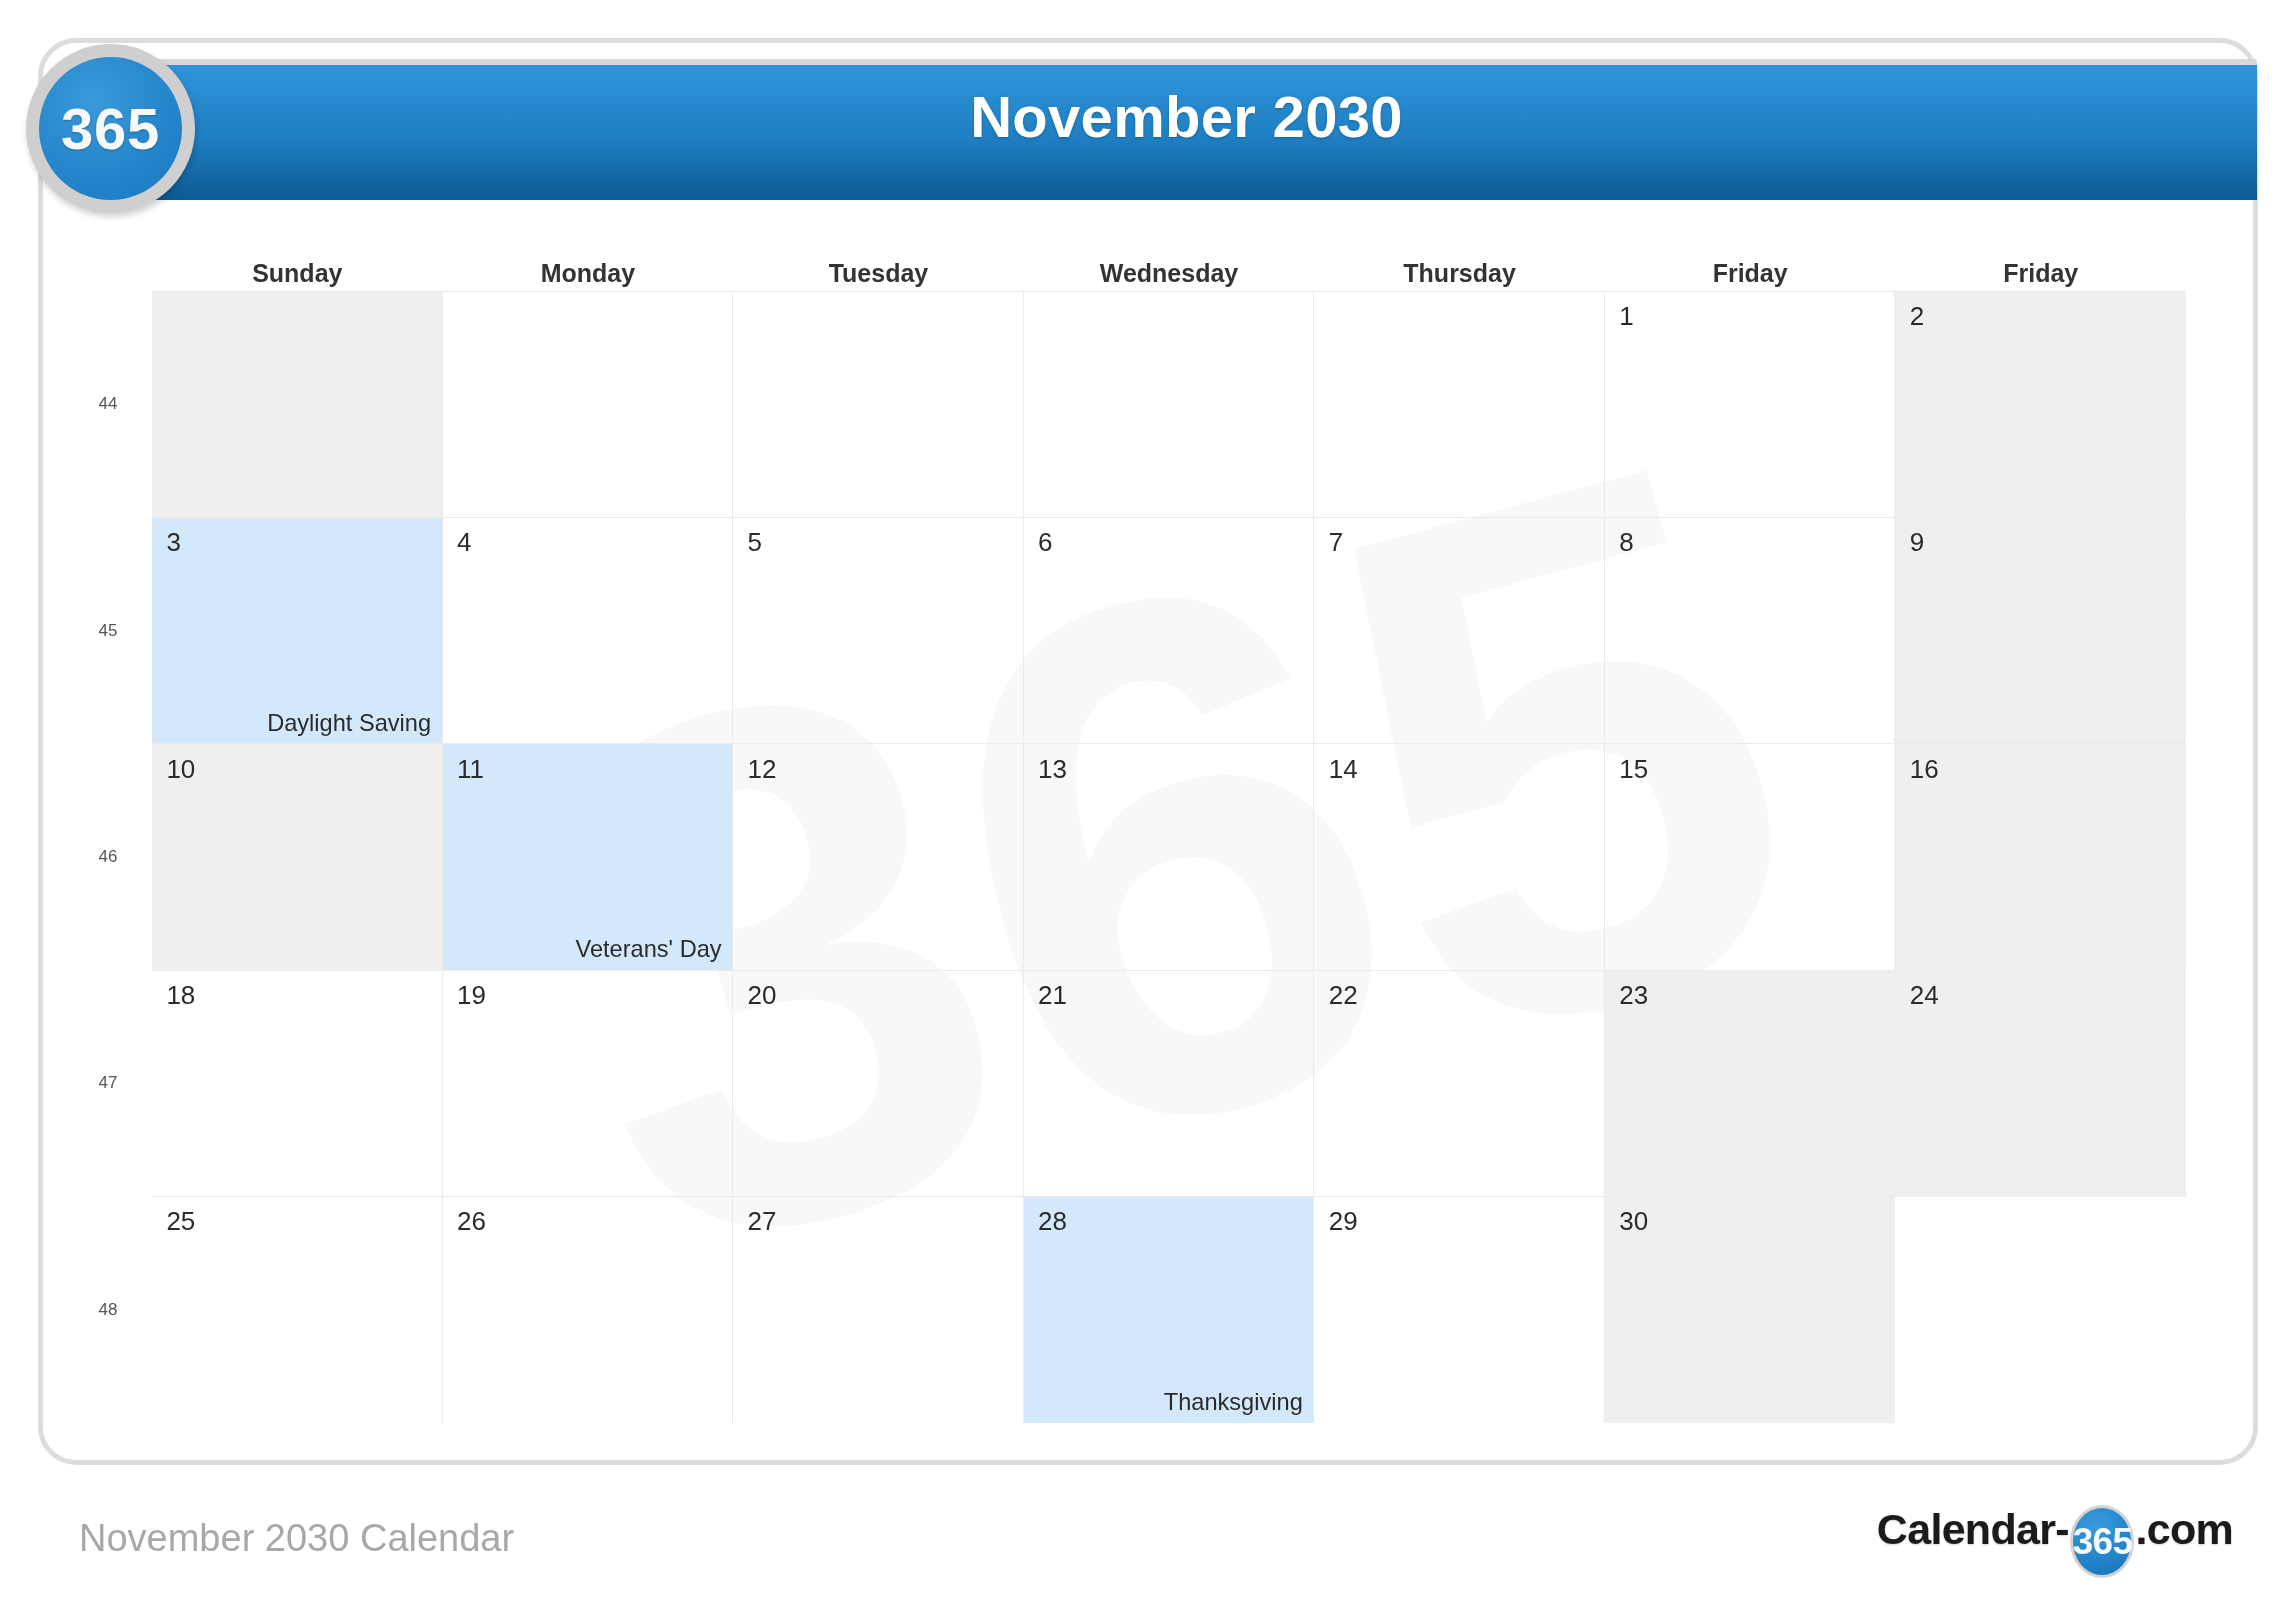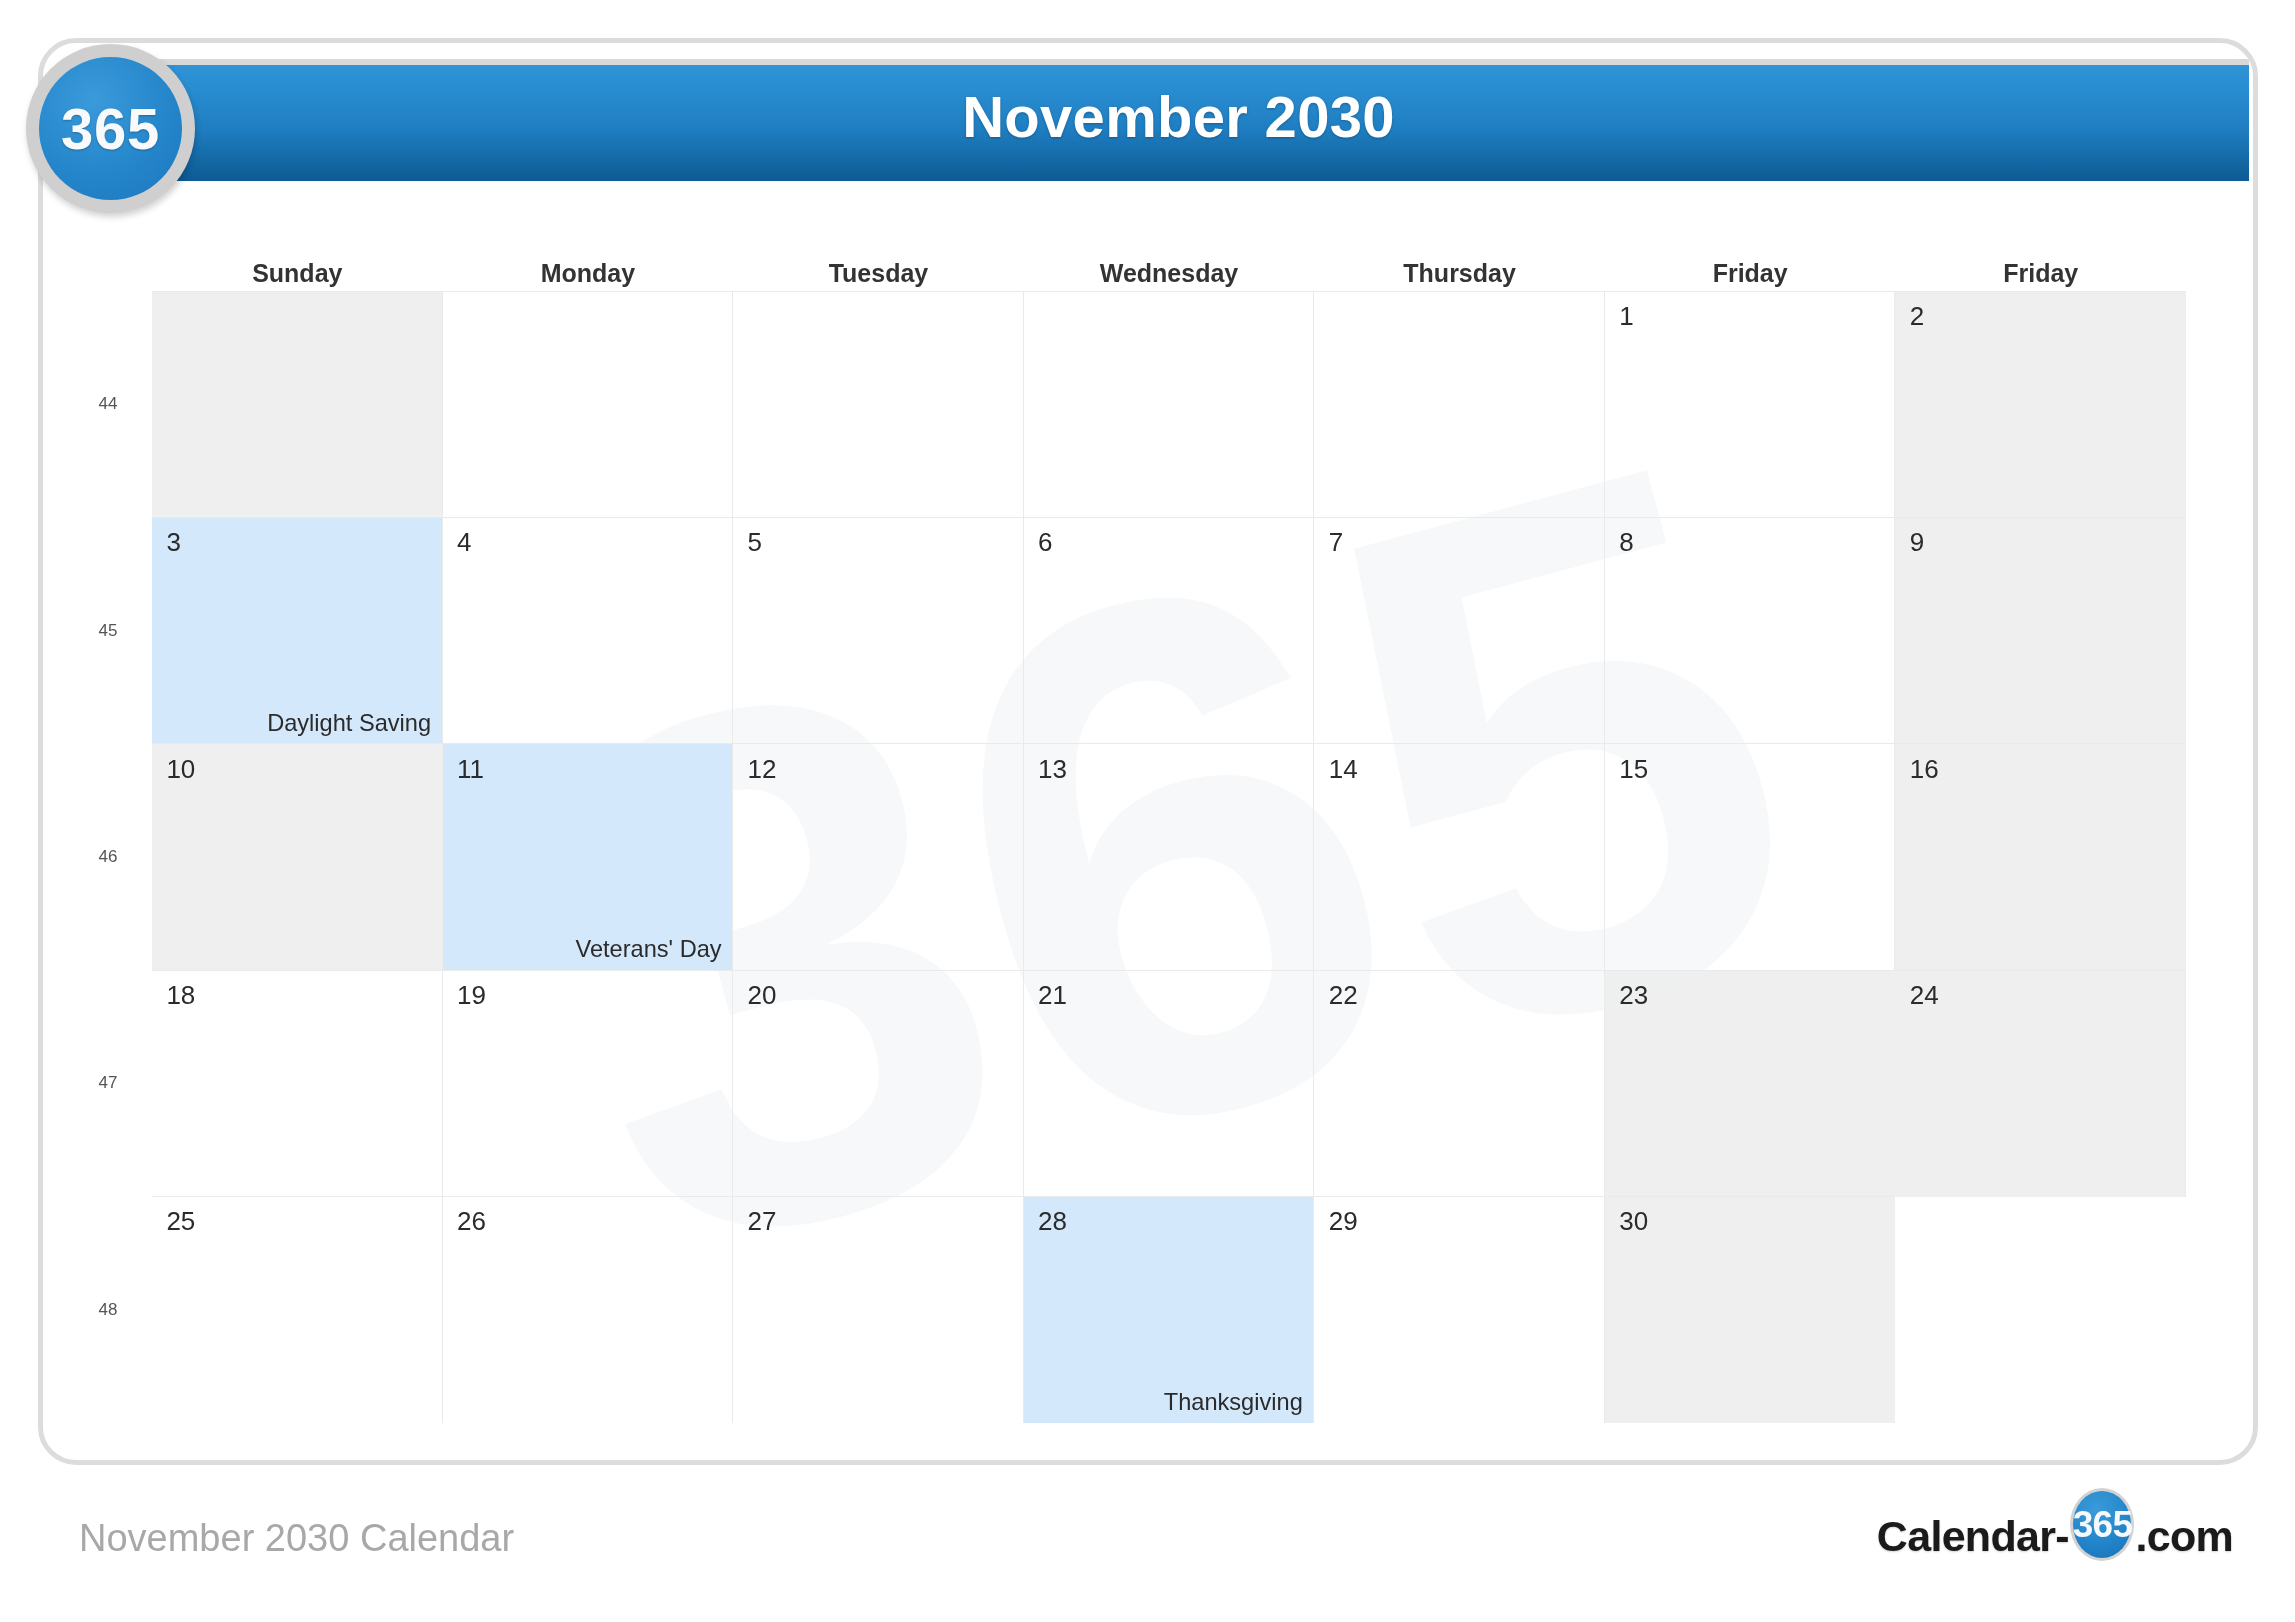--- a/index.html
+++ b/index.html
@@ -22,22 +22,22 @@
     left: 38px; top: 38px;
     width: 2220px; height: 1427px;
     border: 5.9px solid #dcdcdc;
     border-radius: 38px;
     background: #ffffff;
   }
 
   
   #titlebar {
     position: absolute;
-    left: 108px; top: 59px;
-    width: 2141px; height: 122px;
+    left: 116px; top: 59px;
+    width: 2141px; height: 141px;
     background: linear-gradient(to bottom, #2f93d6 0%, #2a8ed2 18%, #1f7ec1 55%, #11649f 88%, #0d5b93 100%);
     border-top: 6.5px solid #d8d8d8;
     border-radius: 2px 2px 0 0;
     z-index: 5;
   }
   #titlebar-text {
     position: absolute;
     left: 0; right: 0;
     top: 18.3px;
     text-align: center;
@@ -180,21 +180,21 @@
     left: 79px; top: 1517px;
     font-size: 38px;
     color: #a8a8a8;
     font-family: "Liberation Sans", sans-serif;
   }
   #footer-logo {
     position: absolute;
     right: 62px; top: 1505px;
     height: 56px;
     display: flex;
-    align-items: flex-end;
+    align-items: flex-start;
     font-family: "Liberation Sans", sans-serif;
   }
   .logo-part {
     font-size: 43px;
     font-weight: bold;
     color: #1b1b1b;
     letter-spacing: -0.7px;
     text-shadow: 0 1.3px 2px rgba(0,0,0,0.18);
   }
   #logo-circle {

